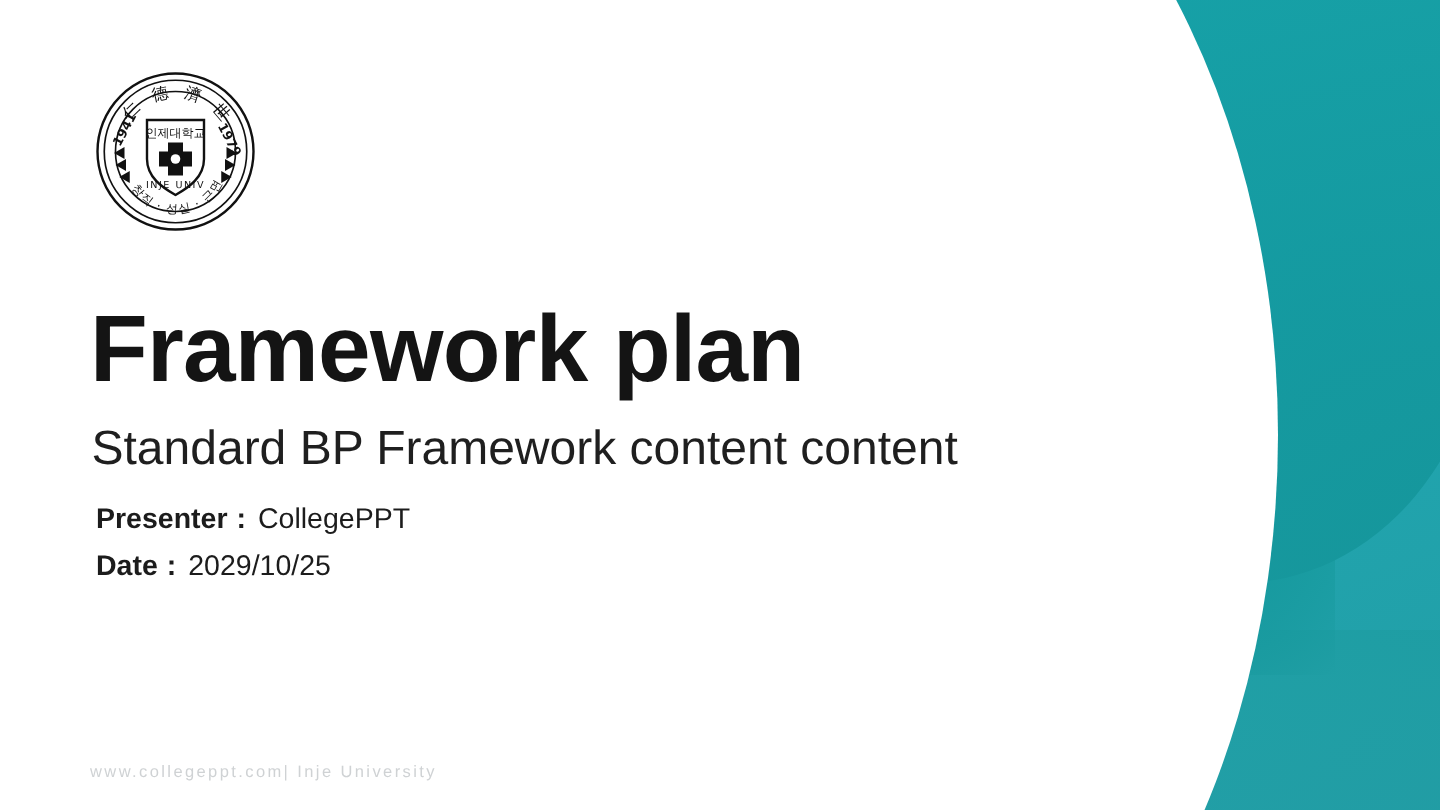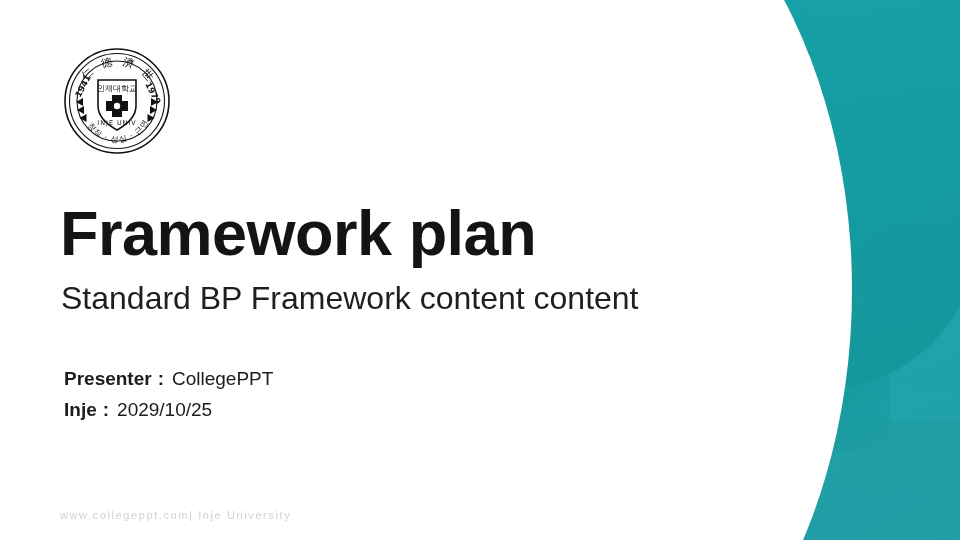--- a/index.html
+++ b/index.html
@@ -293,21 +293,21 @@
     left: 61px; top: 279px;
     margin: 0;
     font-size: 32px;
     font-weight: normal;
     color: #1f1f1f;
     line-height: 1.2;
     white-space: nowrap;
   }
   .meta {
     position: absolute;
-    left: 64px; top: 364px;
+    left: 64px; top: 332px;
   }
   .meta-row {
     font-size: 19px;
     color: #1c1c1c;
     line-height: 1.62;
     white-space: nowrap;
   }
   .meta-label { font-weight: bold; }
   .meta-sep   { font-weight: bold; margin: 0 4px 0 6px; }
   .meta-value { font-weight: normal; margin-left: 4px; }
@@ -407,18 +407,18 @@
   </div>
 
   <h1 class="title">Framework plan</h1>
   <h2 class="subtitle">Standard BP Framework content content</h2>
 
   <div class="meta">
     <div class="meta-row">
       <span class="meta-label">Presenter</span><span class="meta-sep">:</span><span class="meta-value">CollegePPT</span>
     </div>
     <div class="meta-row">
-      <span class="meta-label">Inje</span><span class="meta-sep">:</span><span class="meta-value">2029/10/25</span>
+      <span class="meta-label">Date</span><span class="meta-sep">:</span><span class="meta-value">2029/10/25</span>
     </div>
   </div>
 
   <div class="footer">www.collegeppt.com| Inje University</div>
 </div>
 
 </body></html>

